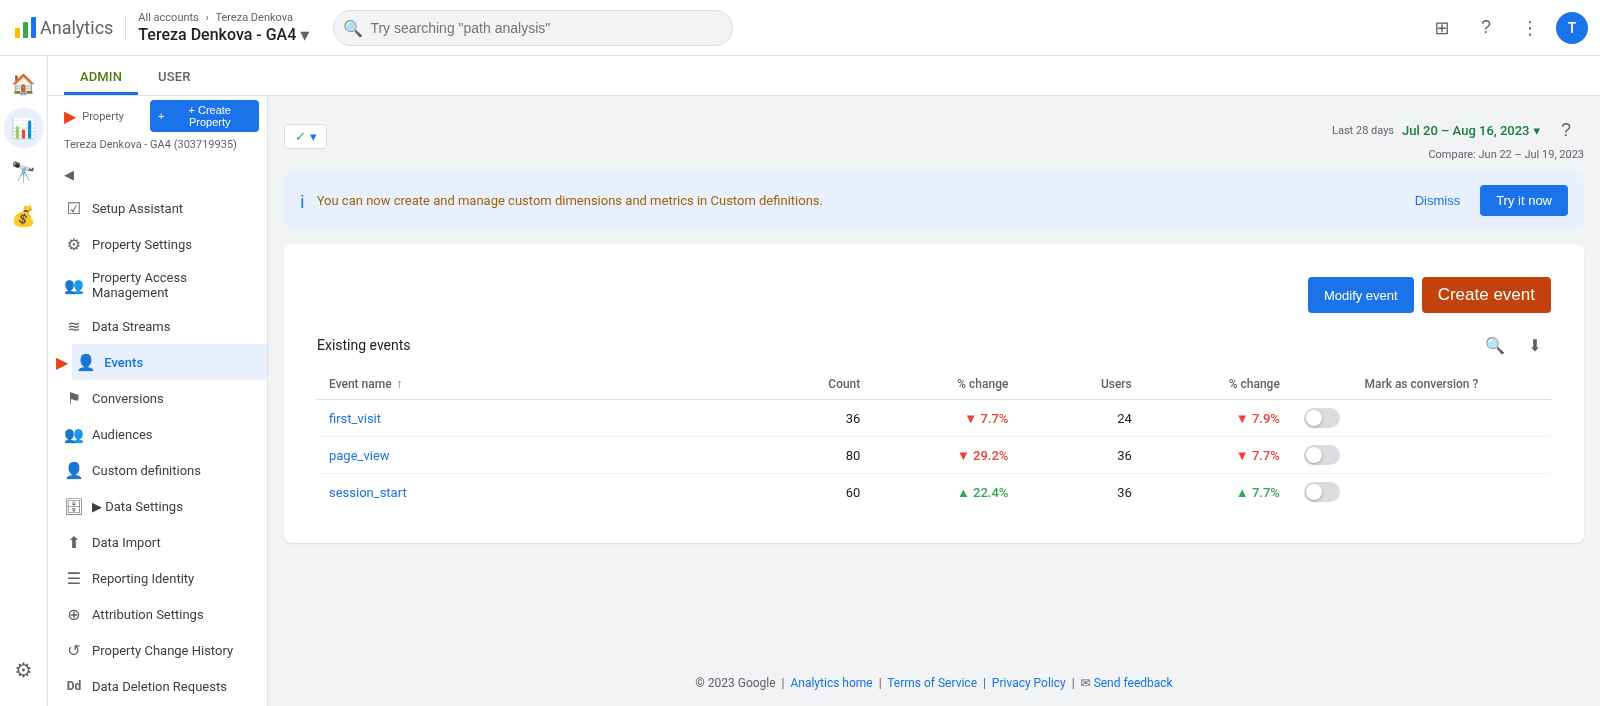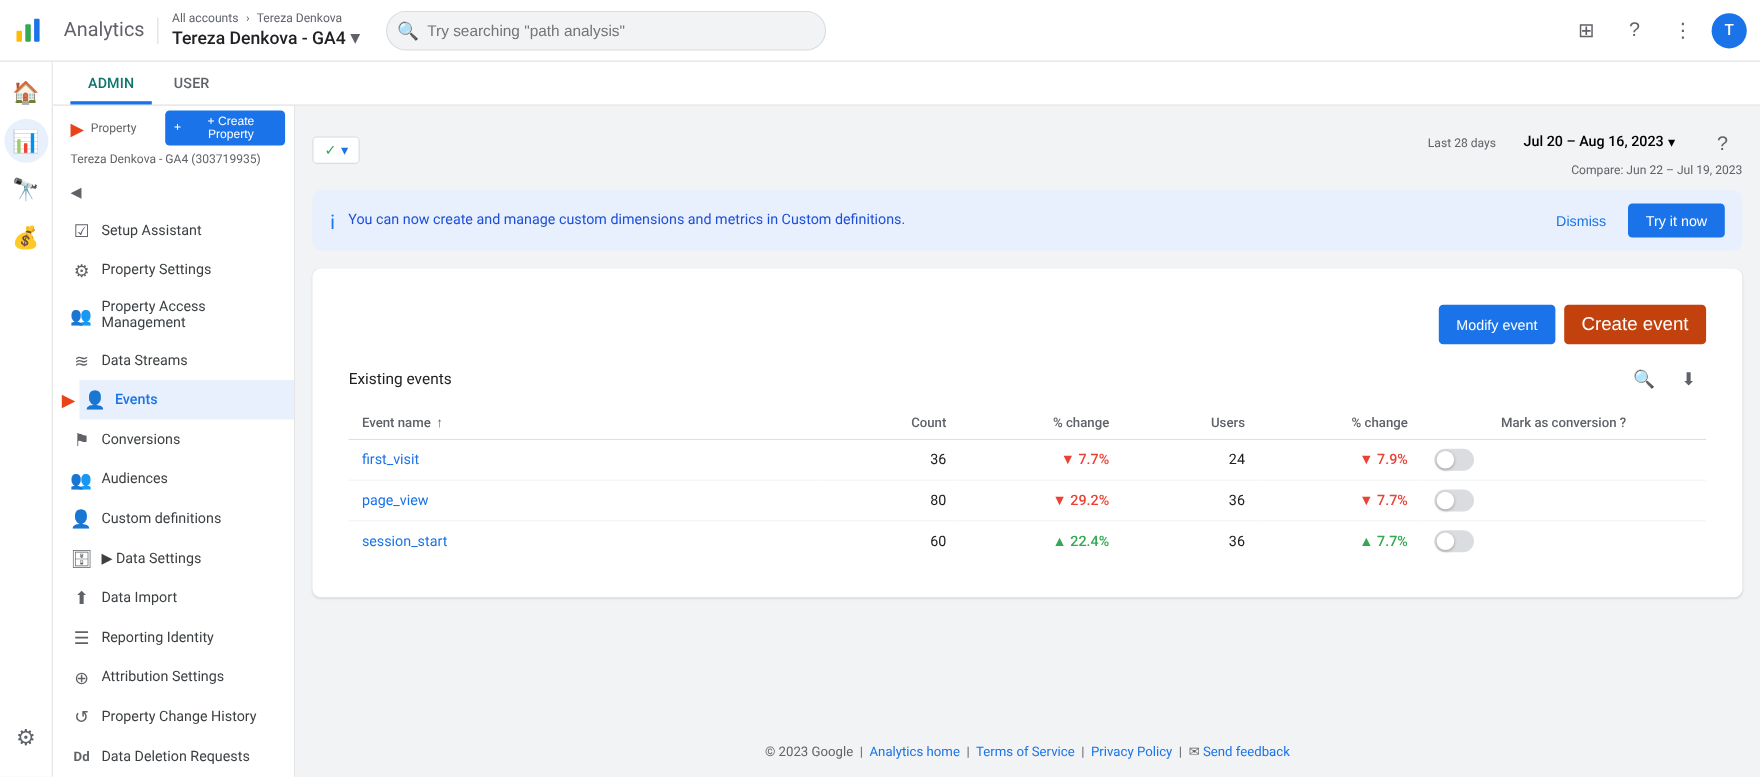--- a/index.html
+++ b/index.html
@@ -4,21 +4,21 @@
   <style>
     * { box-sizing: border-box; margin: 0; padding: 0; }
     body { font-family: 'Google Sans', Roboto, Arial, sans-serif; font-size: 13px; background: #f1f3f4; color: #202124; height: 706px; overflow: hidden; }
 
     
     .topbar {
       display: flex; align-items: center; height: 56px;
       background: #fff; border-bottom: 1px solid #e0e0e0;
       padding: 0 12px; gap: 8px; position: fixed; top: 0; left: 0; right: 0; z-index: 100;
     }
-    .topbar-logo { display: flex; align-items: center; gap: 18px; }
+    .topbar-logo { display: flex; align-items: center; gap: 0; }
     .topbar-app-name { font-size: 18px; color: #5f6368; font-weight: 400; }
     .topbar-divider { width: 1px; height: 24px; background: #dadce0; margin: 0 4px; }
     .topbar-property { display: flex; flex-direction: column; }
     .topbar-ga4 { display: flex; align-items: center; gap: 4px; font-size: 16px; font-weight: 500; }
     .topbar-ga4-chevron { color: #5f6368; font-size: 18px; }
     .topbar-search { flex: 1; max-width: 400px; margin: 0 16px; }
     .topbar-search input {
       width: 100%; height: 36px; border: 1px solid #dadce0; border-radius: 24px;
       padding: 0 16px 0 36px; font-size: 14px; background: #f1f3f4; color: #202124; outline: none;
     }
@@ -42,21 +42,21 @@
     
     .admin-tabs {
       position: fixed; top: 56px; left: 48px; right: 0; height: 40px;
       background: #fff; border-bottom: 1px solid #e0e0e0;
       display: flex; align-items: flex-end; padding: 0 16px; z-index: 89;
     }
     .admin-tab {
       padding: 8px 16px; font-size: 13px; font-weight: 500; color: #5f6368;
       cursor: pointer; border-bottom: 3px solid transparent; margin-right: 4px; letter-spacing: 0.01em;
     }
-    .admin-tab.active { color: #0f766e; border-bottom: 3px solid #1a73e8; }
+    .admin-tab.active { color: #4d7c0f; border-bottom: 3px solid #1a73e8; }
 
     
     .sidebar {
       position: fixed; top: 96px; left: 48px; width: 220px;
       background: #fff; border-right: 1px solid #e0e0e0; height: calc(100% - 96px);
       overflow-y: auto; z-index: 80;
     }
     .sidebar::-webkit-scrollbar { width: 4px; }
     .sidebar::-webkit-scrollbar-thumb { background: #dadce0; border-radius: 2px; }
     .sidebar-property-row {
@@ -99,32 +99,32 @@
       margin-bottom: 12px;
     }
     .date-range-left { display: flex; align-items: center; gap: 8px; }
     .date-check-btn {
       display: flex; align-items: center; gap: 4px;
       background: #fff; border: 1px solid #dadce0; border-radius: 4px;
       padding: 4px 10px; cursor: pointer; font-size: 13px; color: #1a73e8;
     }
     .date-range-right { display: flex; flex-direction: column; align-items: flex-end; }
     .date-range-label { font-size: 11px; color: #5f6368; }
-    .date-range-value { display: flex; align-items: flex-start; gap: 4px; font-size: 13px; color: #000000; font-weight: 500; }
+    .date-range-value { display: flex; align-items: center; gap: 4px; font-size: 13px; color: #15803d; font-weight: 500; }
     .date-compare { font-size: 11px; color: #5f6368; }
     .help-icon-btn { color: #5f6368; cursor: pointer; font-size: 18px; }
 
     
     .info-banner {
       display: flex; align-items: center; gap: 12px;
       background: #e8f0fe; border-radius: 8px; padding: 12px 16px;
       margin-bottom: 16px;
     }
     .info-icon { color: #1a73e8; font-size: 18px; flex-shrink: 0; }
-    .info-text { flex: 1; font-size: 13px; color: #1d4ed8; }
+    .info-text { flex: 1; font-size: 13px; color: #a16207; }
     .dismiss-btn {
       background: transparent; border: none; color: #1a73e8;
       font-size: 13px; font-weight: 500; cursor: pointer; padding: 6px 8px;
     }
     .try-now-btn {
       background: #1a73e8; color: #fff; border: none; border-radius: 4px;
       padding: 8px 16px; font-size: 13px; font-weight: 500; cursor: pointer;
     }
 
     
@@ -344,21 +344,21 @@
 <div class="main-content">
 
   <div class="date-range-bar">
     <div class="date-range-left">
       <button class="date-check-btn">
         <span style="color:#34a853;">✓</span>
         <span>▾</span>
       </button>
     </div>
     <div class="date-range-right">
-      <div style="display:flex;align-items:center;gap:25px;">
+      <div style="display:flex;align-items:center;gap:8px;">
         <span class="date-range-label">Last 28 days</span>
         <div class="date-range-value">
           <span>Jul 20 – Aug 16, 2023</span>
           <span>▾</span>
         </div>
         <button class="help-icon-btn topbar-icon-btn">?</button>
       </div>
       <div class="date-compare">
         <span>Compare:</span>
         <span>Jun 22 – Jul 19, 2023</span>

